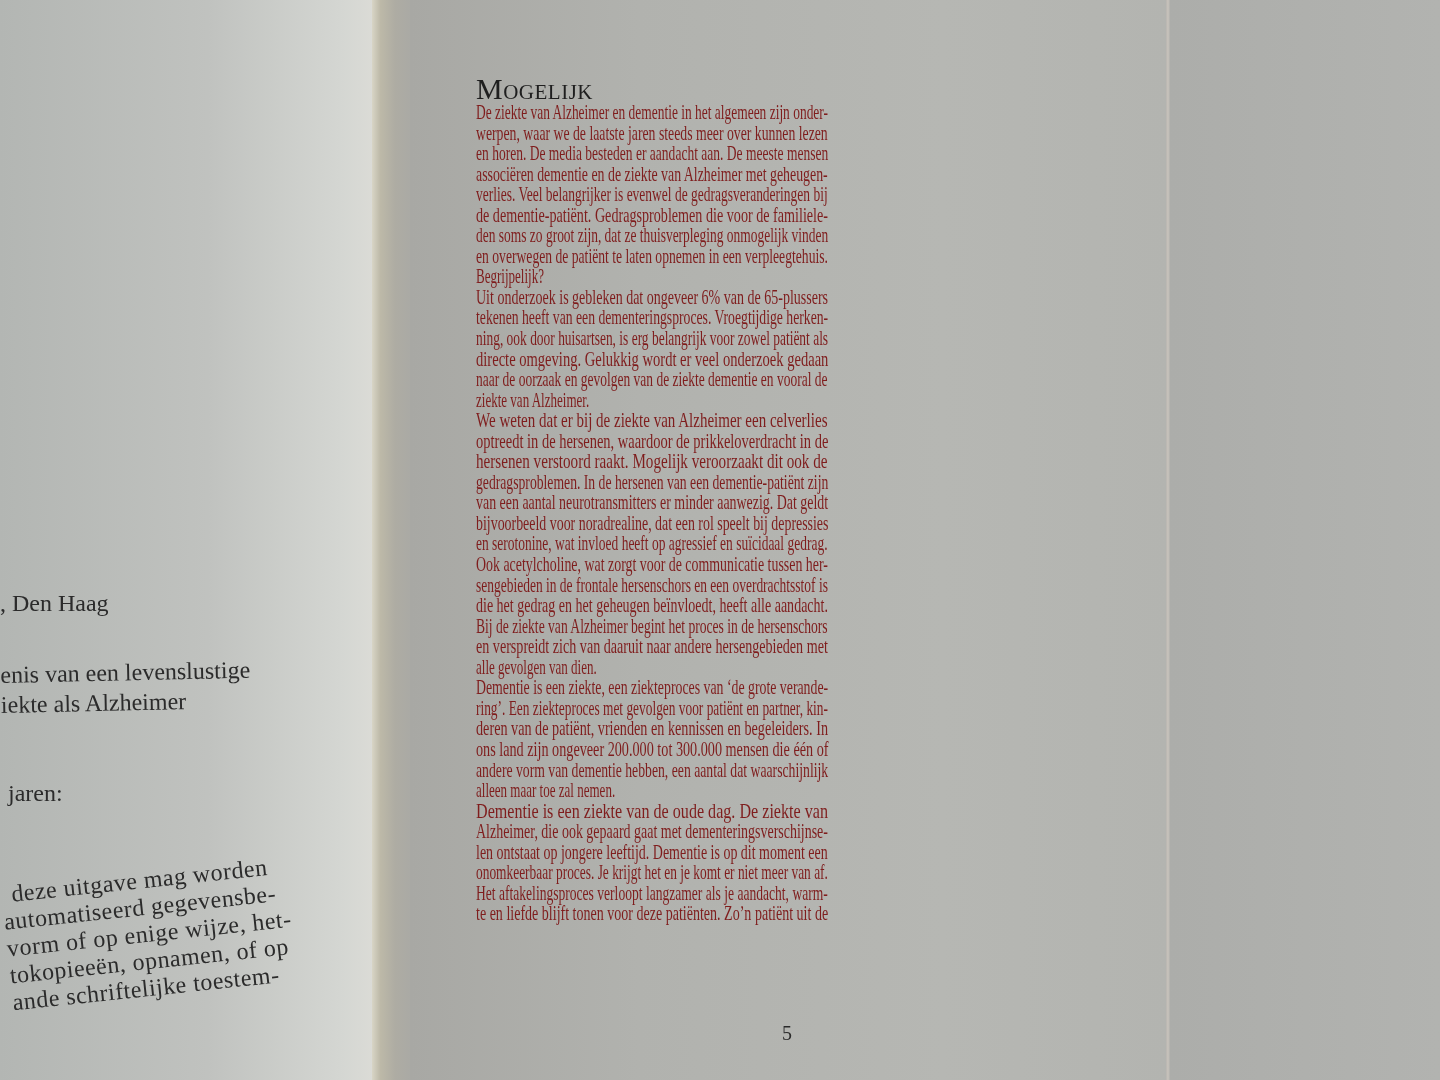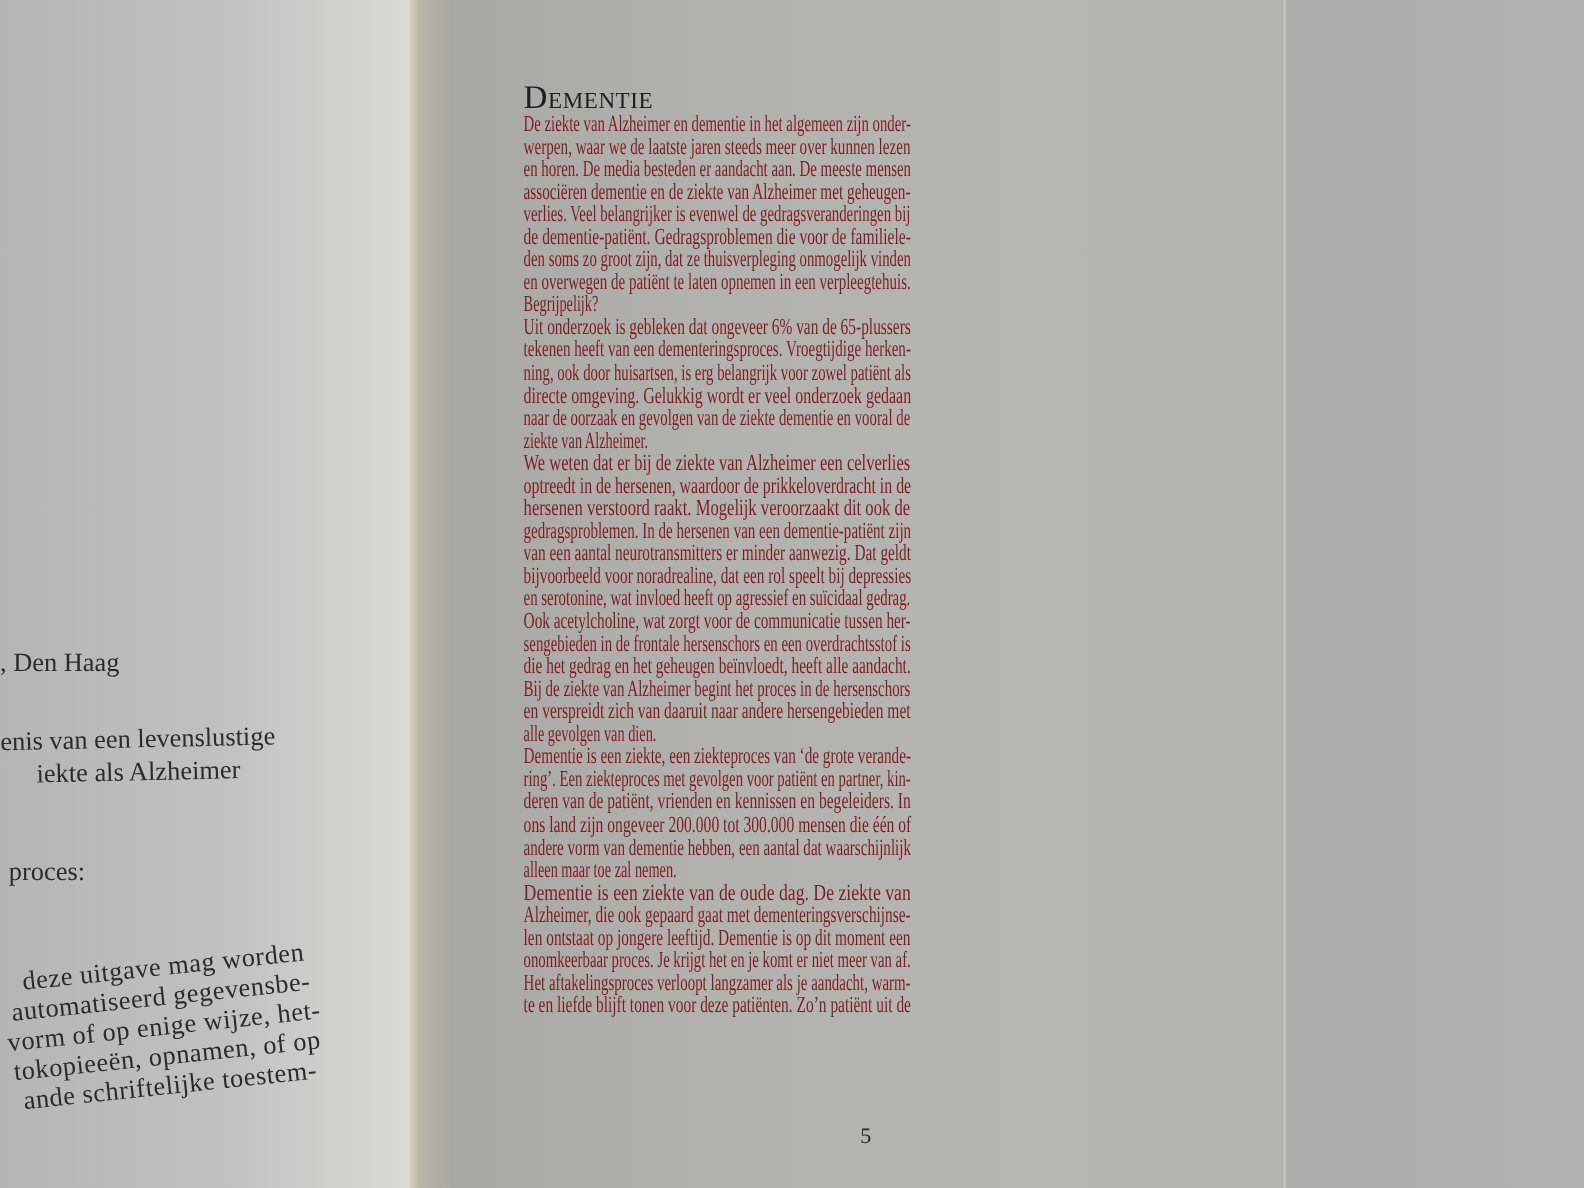--- a/index.html
+++ b/index.html
@@ -6,21 +6,20 @@
     body {
       width: 1440px; height: 1080px; overflow: hidden; position: relative;
       background: #a9aaa6;
       font-family: "Liberation Serif", "DejaVu Serif", serif;
       color: #262626;
     }
     .left-page {
       position: absolute; left: 0; top: 0; width: 378px; height: 1080px;
       background: linear-gradient(90deg, #b3b6b3 0%, #c0c2bf 55%, #d4d6d2 90%, #dcdcd7 100%);
       overflow: hidden;
-      text-align: center;
     }
     .gutter {
       position: absolute; left: 372px; top: 0; width: 42px; height: 1080px;
       background: linear-gradient(90deg, #d8d5c6 0%, #bdb9a8 20%, #aeaca3 55%, #a9a9a5 100%);
     }
     .right-page {
       position: absolute; left: 410px; top: 0; width: 760px; height: 1080px;
       background: linear-gradient(90deg, #a8a8a4 0%, #b1b2ae 30%, #b6b7b3 70%, #b3b4b0 100%);
     }
     .page-edge {
@@ -61,37 +60,37 @@
   </style>
 </head>
 <body>
 
 <div class="left-page">
   <div class="left-text lt-publisher">, Den Haag</div>
   <div class="left-text lt-desc">
     <span>enis van een levenslustige</span>
     <span>iekte als Alzheimer</span>
   </div>
-  <div class="left-text lt-cover">proces:</div>
+  <div class="left-text lt-cover">jaren:</div>
   <div class="left-text lt-copyright">
     <span style="padding-left:10px">deze uitgave mag worden</span>
     <span>automatiseerd gegevensbe-</span>
     <span>vorm of op enige wijze, het-</span>
     <span>tokopieeën, opnamen, of op</span>
     <span>ande schriftelijke toestem-</span>
   </div>
 </div>
 
 <div class="gutter"></div>
 
 <div class="right-page"></div>
 <div class="page-edge"></div>
 <div class="beyond"></div>
 
-<h1 class="chapter-title">Dementie</h1>
+<h1 class="chapter-title">Mogelijk</h1>
 
 <div class="body-text" id="body-text" style="width: 900px;">
     <span class="line justify" style="white-space: nowrap; display: block; width: 550px; transform: scaleX(0.64); text-align: left; text-align-last: auto;">De ziekte van Alzheimer en dementie in het algemeen zijn onder-</span>
     <span class="line justify" style="white-space: nowrap; display: block; width: 537px; transform: scaleX(0.655); text-align: left; text-align-last: auto;">werpen, waar we de laatste jaren steeds meer over kunnen lezen</span>
     <span class="line justify" style="white-space: nowrap; display: block; width: 547px; transform: scaleX(0.644); text-align: left; text-align-last: auto;">en horen. De media besteden er aandacht aan. De meeste mensen</span>
     <span class="line justify" style="white-space: nowrap; display: block; width: 533px; transform: scaleX(0.66); text-align: left; text-align-last: auto;">associëren dementie en de ziekte van Alzheimer met geheugen-</span>
     <span class="line justify" style="white-space: nowrap; display: block; width: 548px; transform: scaleX(0.642); text-align: left; text-align-last: auto;">verlies. Veel belangrijker is evenwel de gedragsveranderingen bij</span>
     <span class="line justify" style="white-space: nowrap; display: block; width: 523px; transform: scaleX(0.673); text-align: left; text-align-last: auto;">de dementie-patiënt. Gedragsproblemen die voor de familiele-</span>
     <span class="line justify" style="white-space: nowrap; display: block; width: 549px; transform: scaleX(0.641); text-align: left; text-align-last: auto;">den soms zo groot zijn, dat ze thuisverpleging onmogelijk vinden</span>
     <span class="line justify" style="white-space: nowrap; display: block; width: 542px; transform: scaleX(0.649); text-align: left; text-align-last: auto;">en overwegen de patiënt te laten opnemen in een verpleegtehuis.</span>

